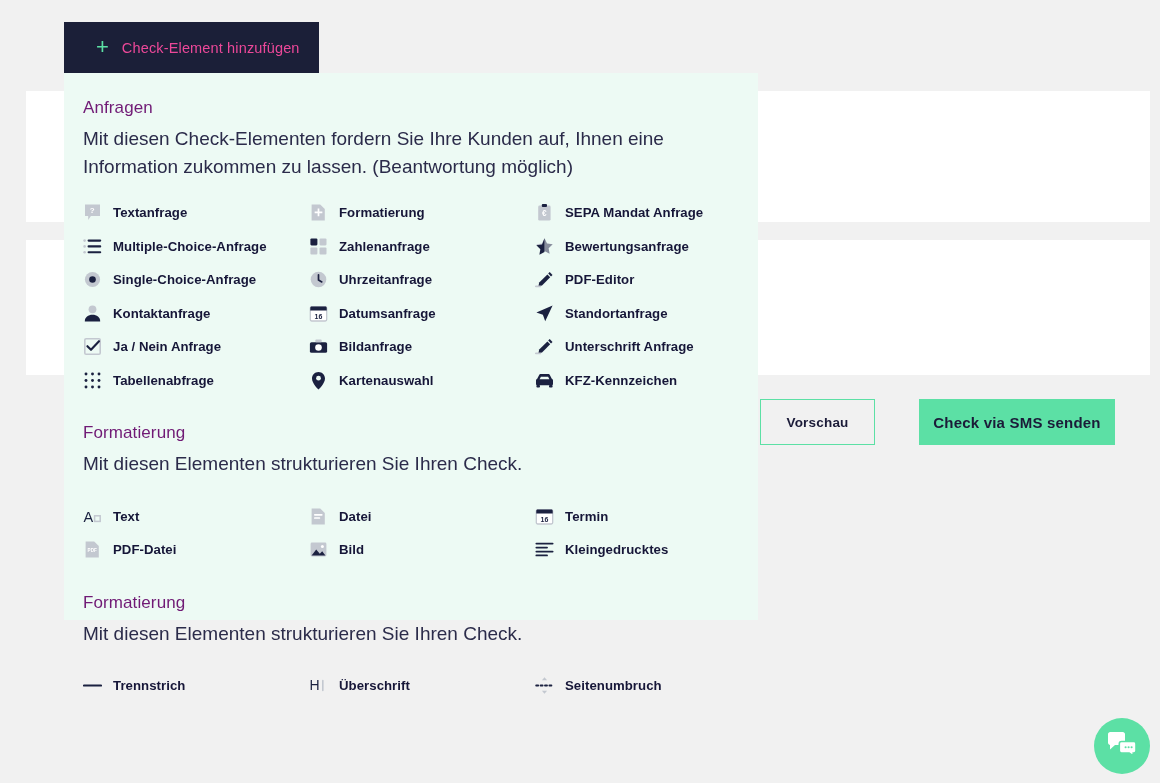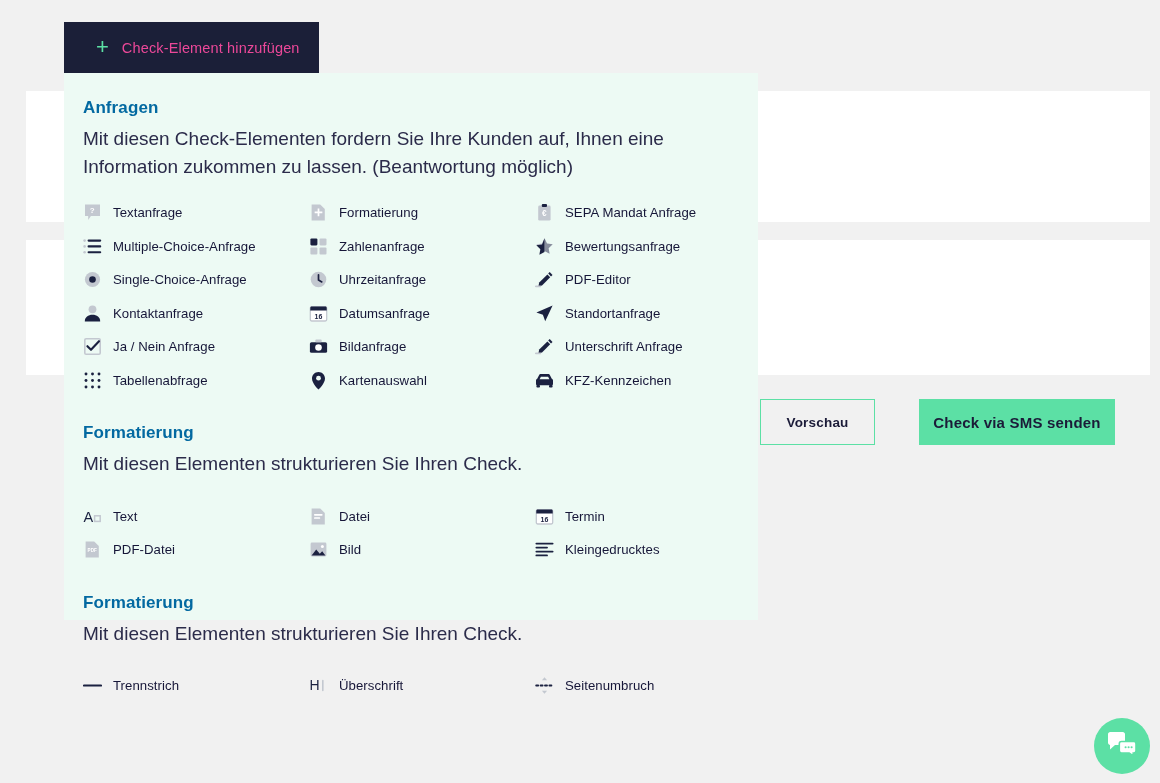--- a/index.html
+++ b/index.html
@@ -63,39 +63,39 @@
 
   
   #element-picker-panel {
     position: absolute; left: 64px; top: 73px;
     width: 694px; height: 547px;
     background: #edfaf4;
     z-index: 20;
     padding: 22px 0 0 19px;
   }
   .section-title {
-    font-size: 17px; font-weight: bold; color: #0369a1;
+    font-size: 17px; font-weight: normal; color: #701a75;
     letter-spacing: .1px;
   }
   .section-desc {
     font-size: 19px; color: #2b2b4a; line-height: 1.45;
     margin-top: 7px; max-width: 660px;
   }
   .grid {
     display: grid;
     grid-template-columns: 226px 226px 226px;
     row-gap: 0px;
   }
   .item {
     display: flex; align-items: center; gap: 11px;
     height: 33.5px;
     cursor: pointer;
   }
   .item-label {
-    font-size: 13.2px; font-weight: normal; color: #161638;
+    font-size: 13.2px; font-weight: bold; color: #161638;
     letter-spacing: .05px; white-space: nowrap;
   }
   .ico {
     width: 19px; height: 19px;
     display: flex; align-items: center; justify-content: center;
     flex: 0 0 19px;
   }
   .ico svg { display: block; }
 
   #sec-anfragen-title { margin-top: 3px; }

